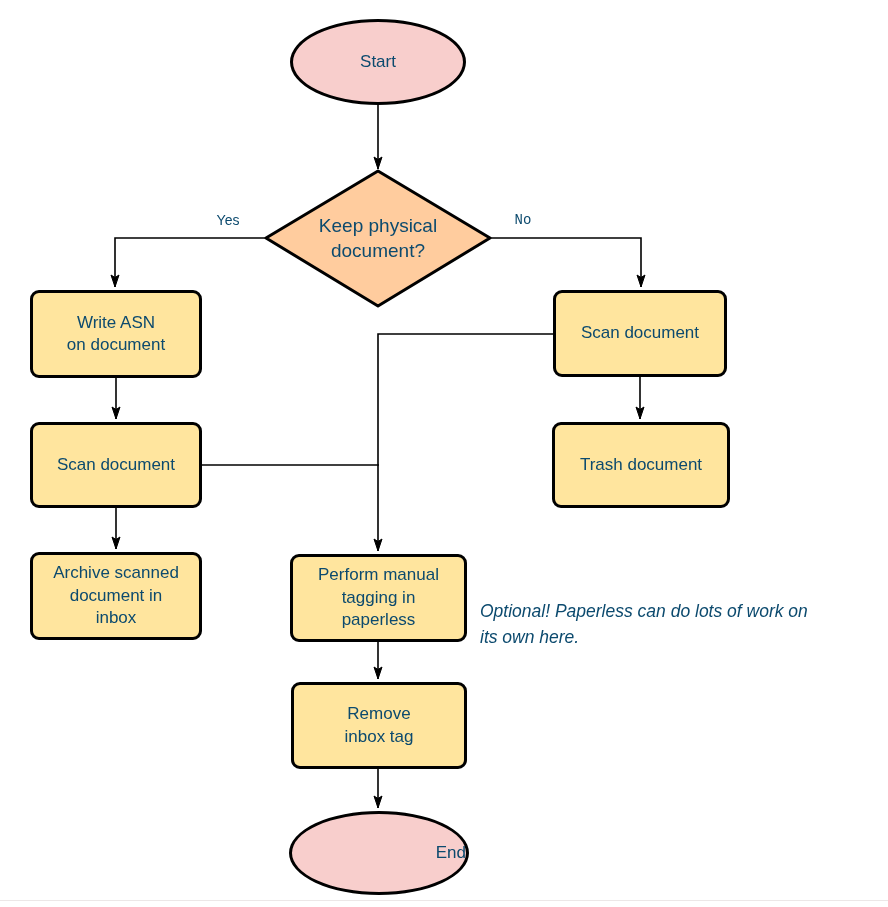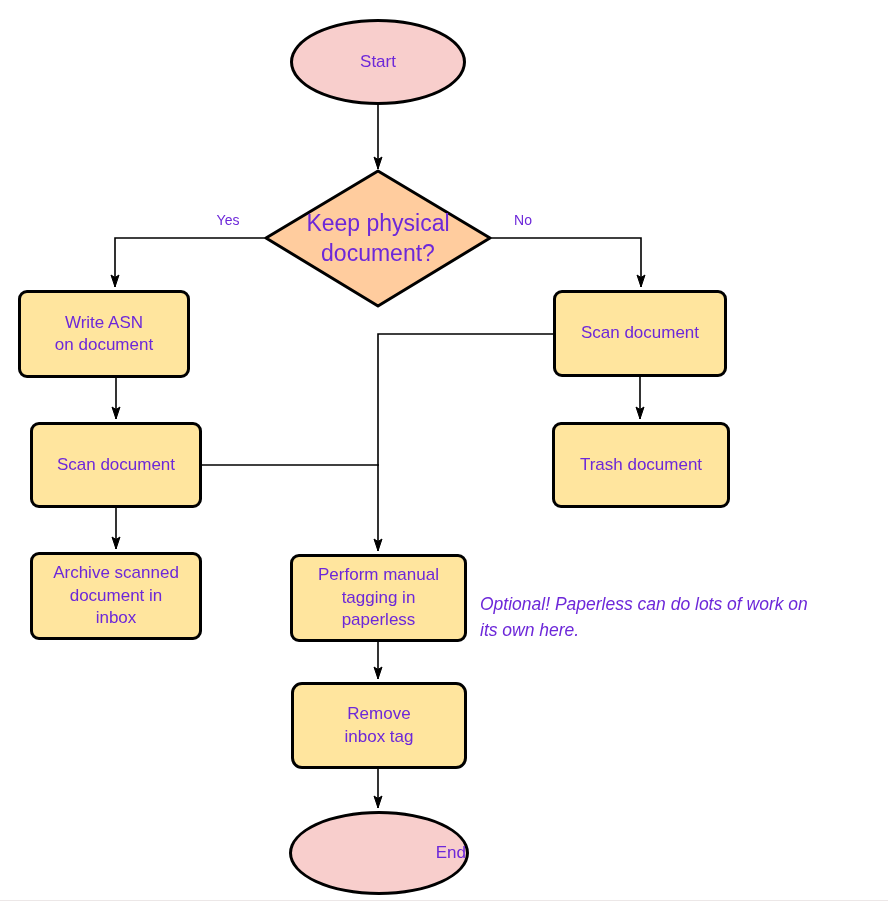--- a/index.html
+++ b/index.html
@@ -7,55 +7,56 @@
     --decision-fill:#ffcc9e;
     --process-fill:#ffe59e;
     --stroke:#000000;
   }
   html,body{margin:0;padding:0;background:#ffffff;}
   .canvas{
     position:relative;
     width:888px;height:907px;
     background:#ffffff;
     font-family:"Liberation Sans", sans-serif;
-    color:#6d28d9;
+    color:#0c4a6e;
     overflow:hidden;
   }
   .edges{position:absolute;left:0;top:0;width:888px;height:907px;}
   .node{
     position:absolute;
     box-sizing:border-box;
     display:flex;align-items:center;justify-content:center;
     text-align:center;
     font-size:17px;line-height:1.32;
     white-space:pre-line;
     border:3px solid var(--stroke);
   }
   .process{background:var(--process-fill);border-radius:9px;}
   .terminal{background:var(--terminal-fill);border-radius:50%;}
   .decision-label{
     position:absolute;
     display:flex;align-items:center;justify-content:center;
     text-align:center;
-    font-size:23px;line-height:1.32;
+    font-size:19px;line-height:1.32;
     white-space:pre-line;
   }
   .edge-label{
     position:absolute;
     font-size:14px;
     text-align:center;
     background:#ffffff;
     padding:0 2px;
   }
   .annotation{
     position:absolute;
     font-size:17.5px;
     font-style:italic;
     line-height:1.5;
     white-space:pre-line;
+    margin-top:7px;
   }
   .bottom-divider{
     position:absolute;
     left:0;top:900px;width:888px;height:1px;
     background:#ece7e7;
   }
 </style>
 </head>
 <body>
 
@@ -86,21 +87,21 @@
     <span>Start</span>
   </div>
 
   <div class="node terminal" style="left:289px;top:811px;width:180px;height:84px;justify-content:flex-end;">
     <span>End</span>
   </div>
 
   <div class="decision-label" style="left:286px;top:206px;width:184px;height:64px;">Keep physical
 document?</div>
 
-  <div class="node process" style="left:18px;top:290px;width:172px;height:88px;">
+  <div class="node process" style="left:30px;top:290px;width:172px;height:88px;">
     <span>Write ASN
 on document</span>
   </div>
 
   <div class="node process" style="left:30px;top:422px;width:172px;height:86px;">
     <span>Scan document</span>
   </div>
 
   <div class="node process" style="left:30px;top:552px;width:172px;height:88px;">
     <span>Archive scanned
@@ -115,26 +116,26 @@
   <div class="node process" style="left:552px;top:422px;width:178px;height:86px;">
     <span>Trash document</span>
   </div>
 
   <div class="node process" style="left:290px;top:554px;width:177px;height:88px;">
     <span>Perform manual
 tagging in
 paperless</span>
   </div>
 
-  <div class="node process" style="left:291px;top:682px;width:176px;height:87px;border-radius:11px;">
+  <div class="node process" style="left:291px;top:682px;width:176px;height:87px;">
     <span>Remove
 inbox tag</span>
   </div>
 
   <div class="edge-label" style="left:203px;top:212px;width:46px;">Yes</div>
-  <div class="edge-label" style="left:500px;top:212px;width:42px;">No</div>
+  <div class="edge-label" style="left:500px;top:212px;width:42px;font-family:Liberation Mono, monospace;">No</div>
 
   <div class="annotation" style="left:480px;top:591px;width:405px;">Optional! Paperless can do lots of work on
 its own here.</div>
 
   <div class="bottom-divider"></div>
 
 </div>
 
 </body></html>

